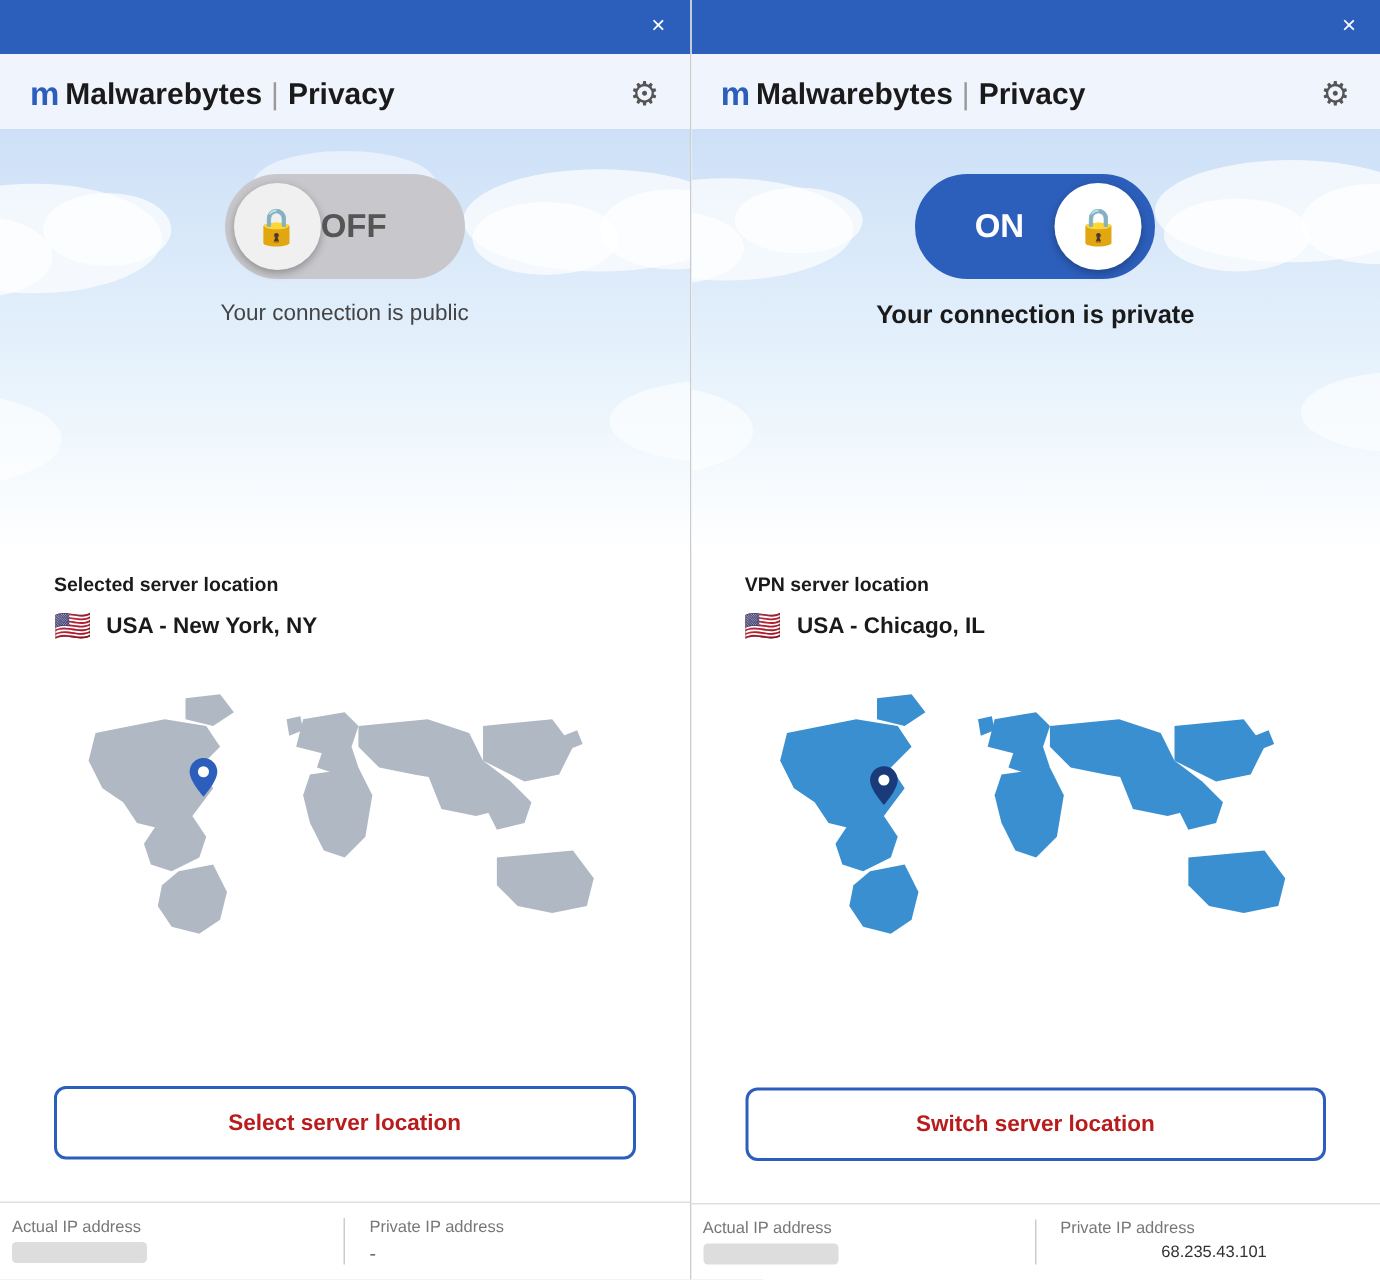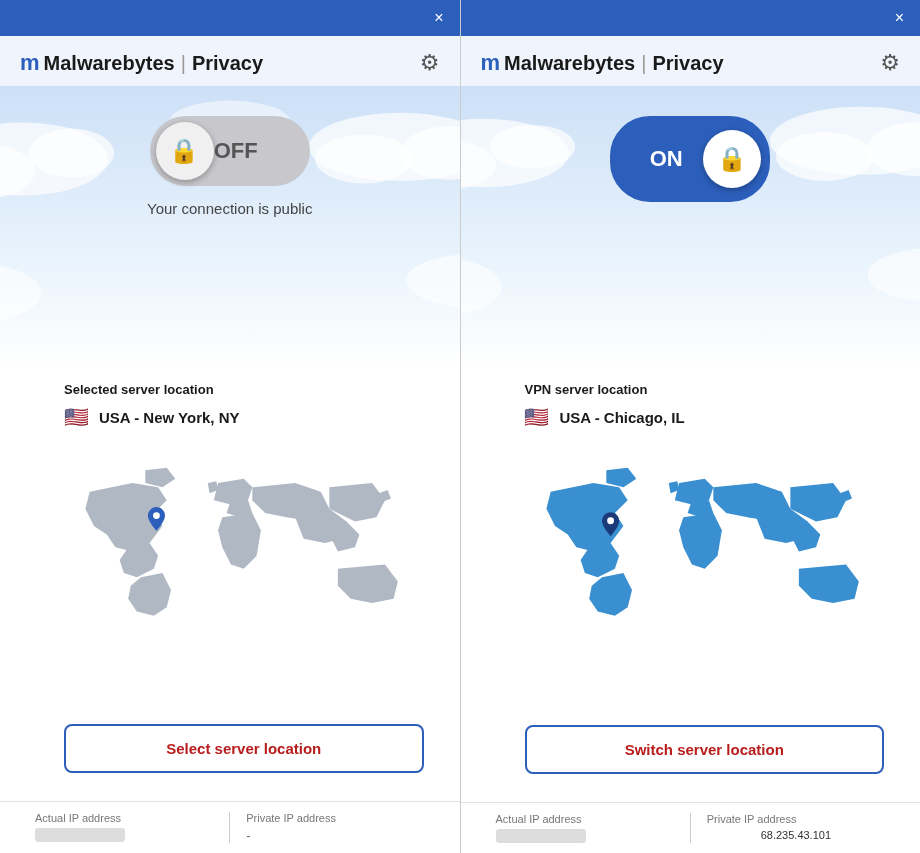--- a/index.html
+++ b/index.html
@@ -122,21 +122,21 @@
     .toggle-off .label {
       flex: 1;
       text-align: left;
       font-size: 22px;
       font-weight: 700;
       color: #555;
       margin-right: 8px;
     }
     .toggle-on {
       width: 160px;
-      height: 86px;
+      height: 70px;
       background: #2c5fbc;
       border: 3px solid #2c5fbc;
       border-radius: 40px;
       display: flex;
       align-items: center;
       padding: 4px 6px;
       cursor: pointer;
       position: relative;
     }
     .toggle-on .label {
@@ -179,21 +179,20 @@
       font-size: 17px;
       color: #1a1a1a;
     }
 
     
     .content-area {
       flex: 1;
       padding: 16px 36px;
       display: flex;
       flex-direction: column;
-      margin-left: 28px;
     }
     .server-label {
       font-size: 13px;
       font-weight: 700;
       color: #1a1a1a;
       margin-bottom: 8px;
     }
     .server-location {
       display: flex;
       align-items: center;
@@ -228,21 +227,21 @@
       font-size: 15px;
       font-weight: 700;
       cursor: pointer;
       margin-bottom: 12px;
     }
 
     
     .ip-footer {
       display: flex;
       border-top: 1px solid #e0e0e0;
-      padding: 10px 35px;
+      padding: 10px 8px;
       gap: 0;
     }
     .ip-section {
       flex: 1;
       display: flex;
       flex-direction: column;
       gap: 4px;
     }
     .ip-divider {
       width: 1px;
@@ -417,20 +416,21 @@
 
       <div class="toggle-container">
         <div class="toggle-on">
           <span class="label">ON</span>
           <div class="knob">
             <span class="lock-icon-blue">🔒</span>
           </div>
         </div>
       </div>
 
+      <div class="connection-status private">Your connection is private</div>
     </div>
 
     <div class="content-area">
       <div class="server-label">VPN server location</div>
       <div class="server-location">
         <span style="font-size:20px;">🇺🇸</span>
         <span class="server-name">USA - Chicago, IL</span>
       </div>
 
       <div class="map-container">

